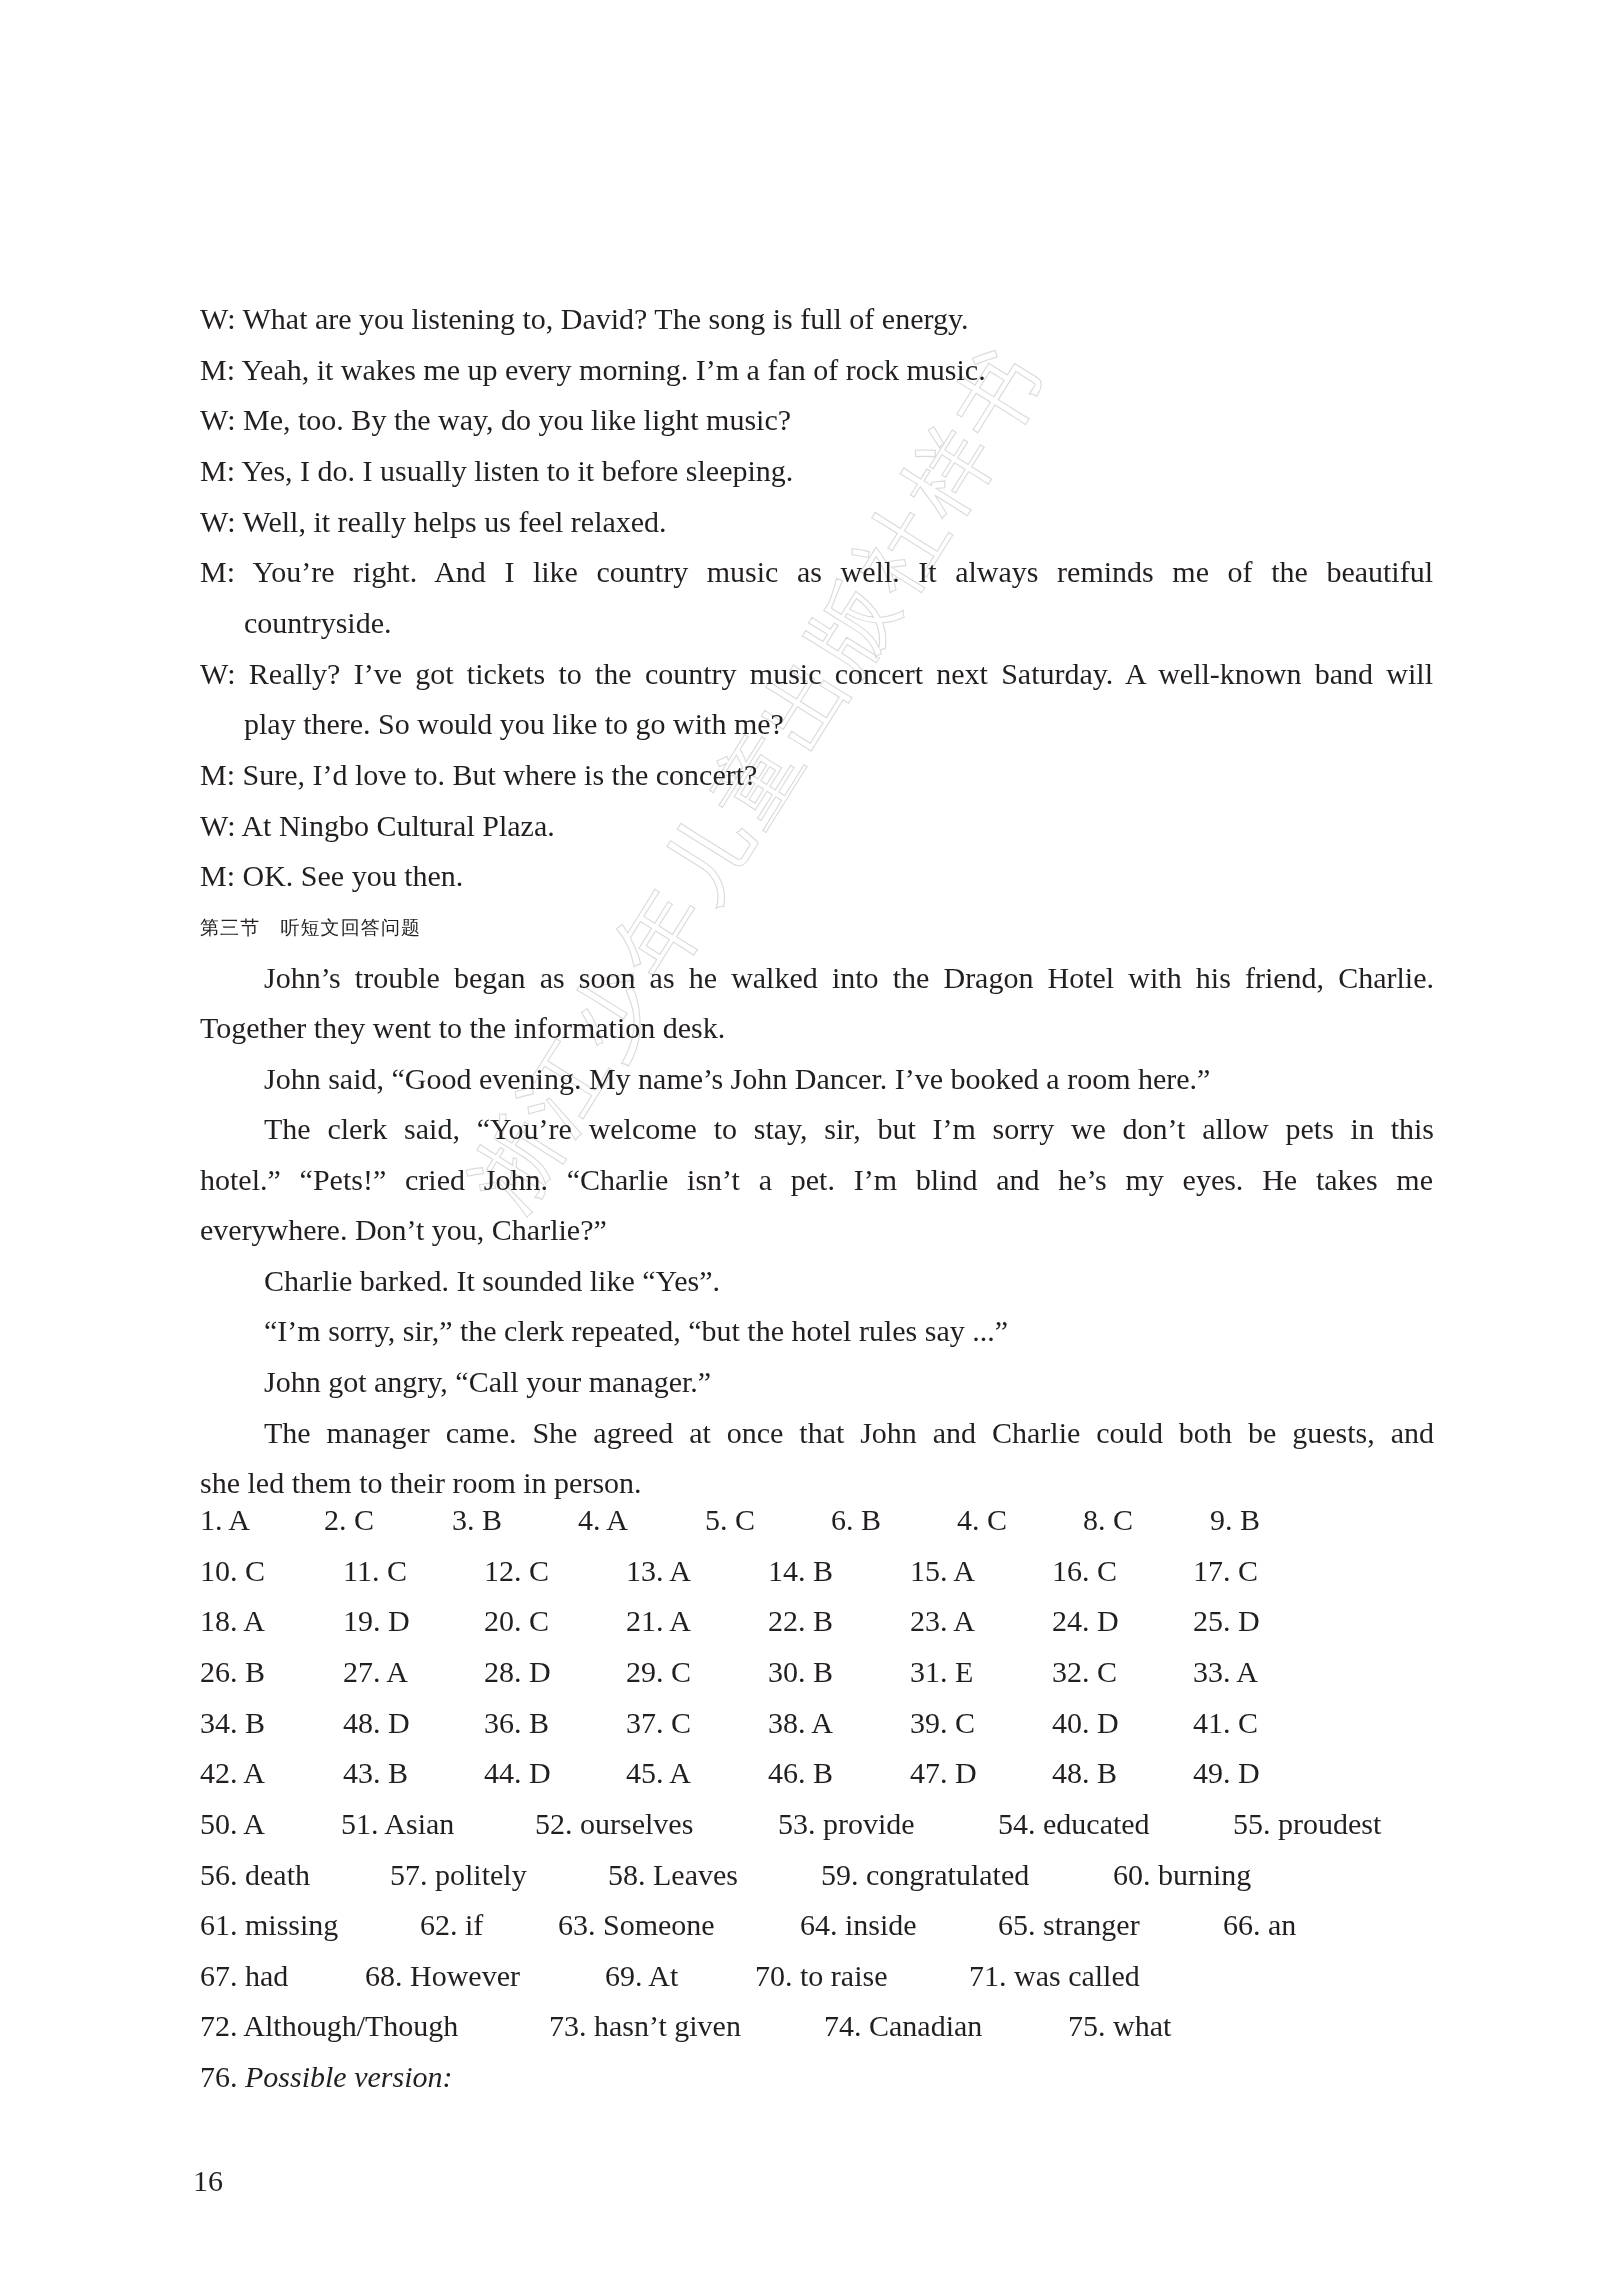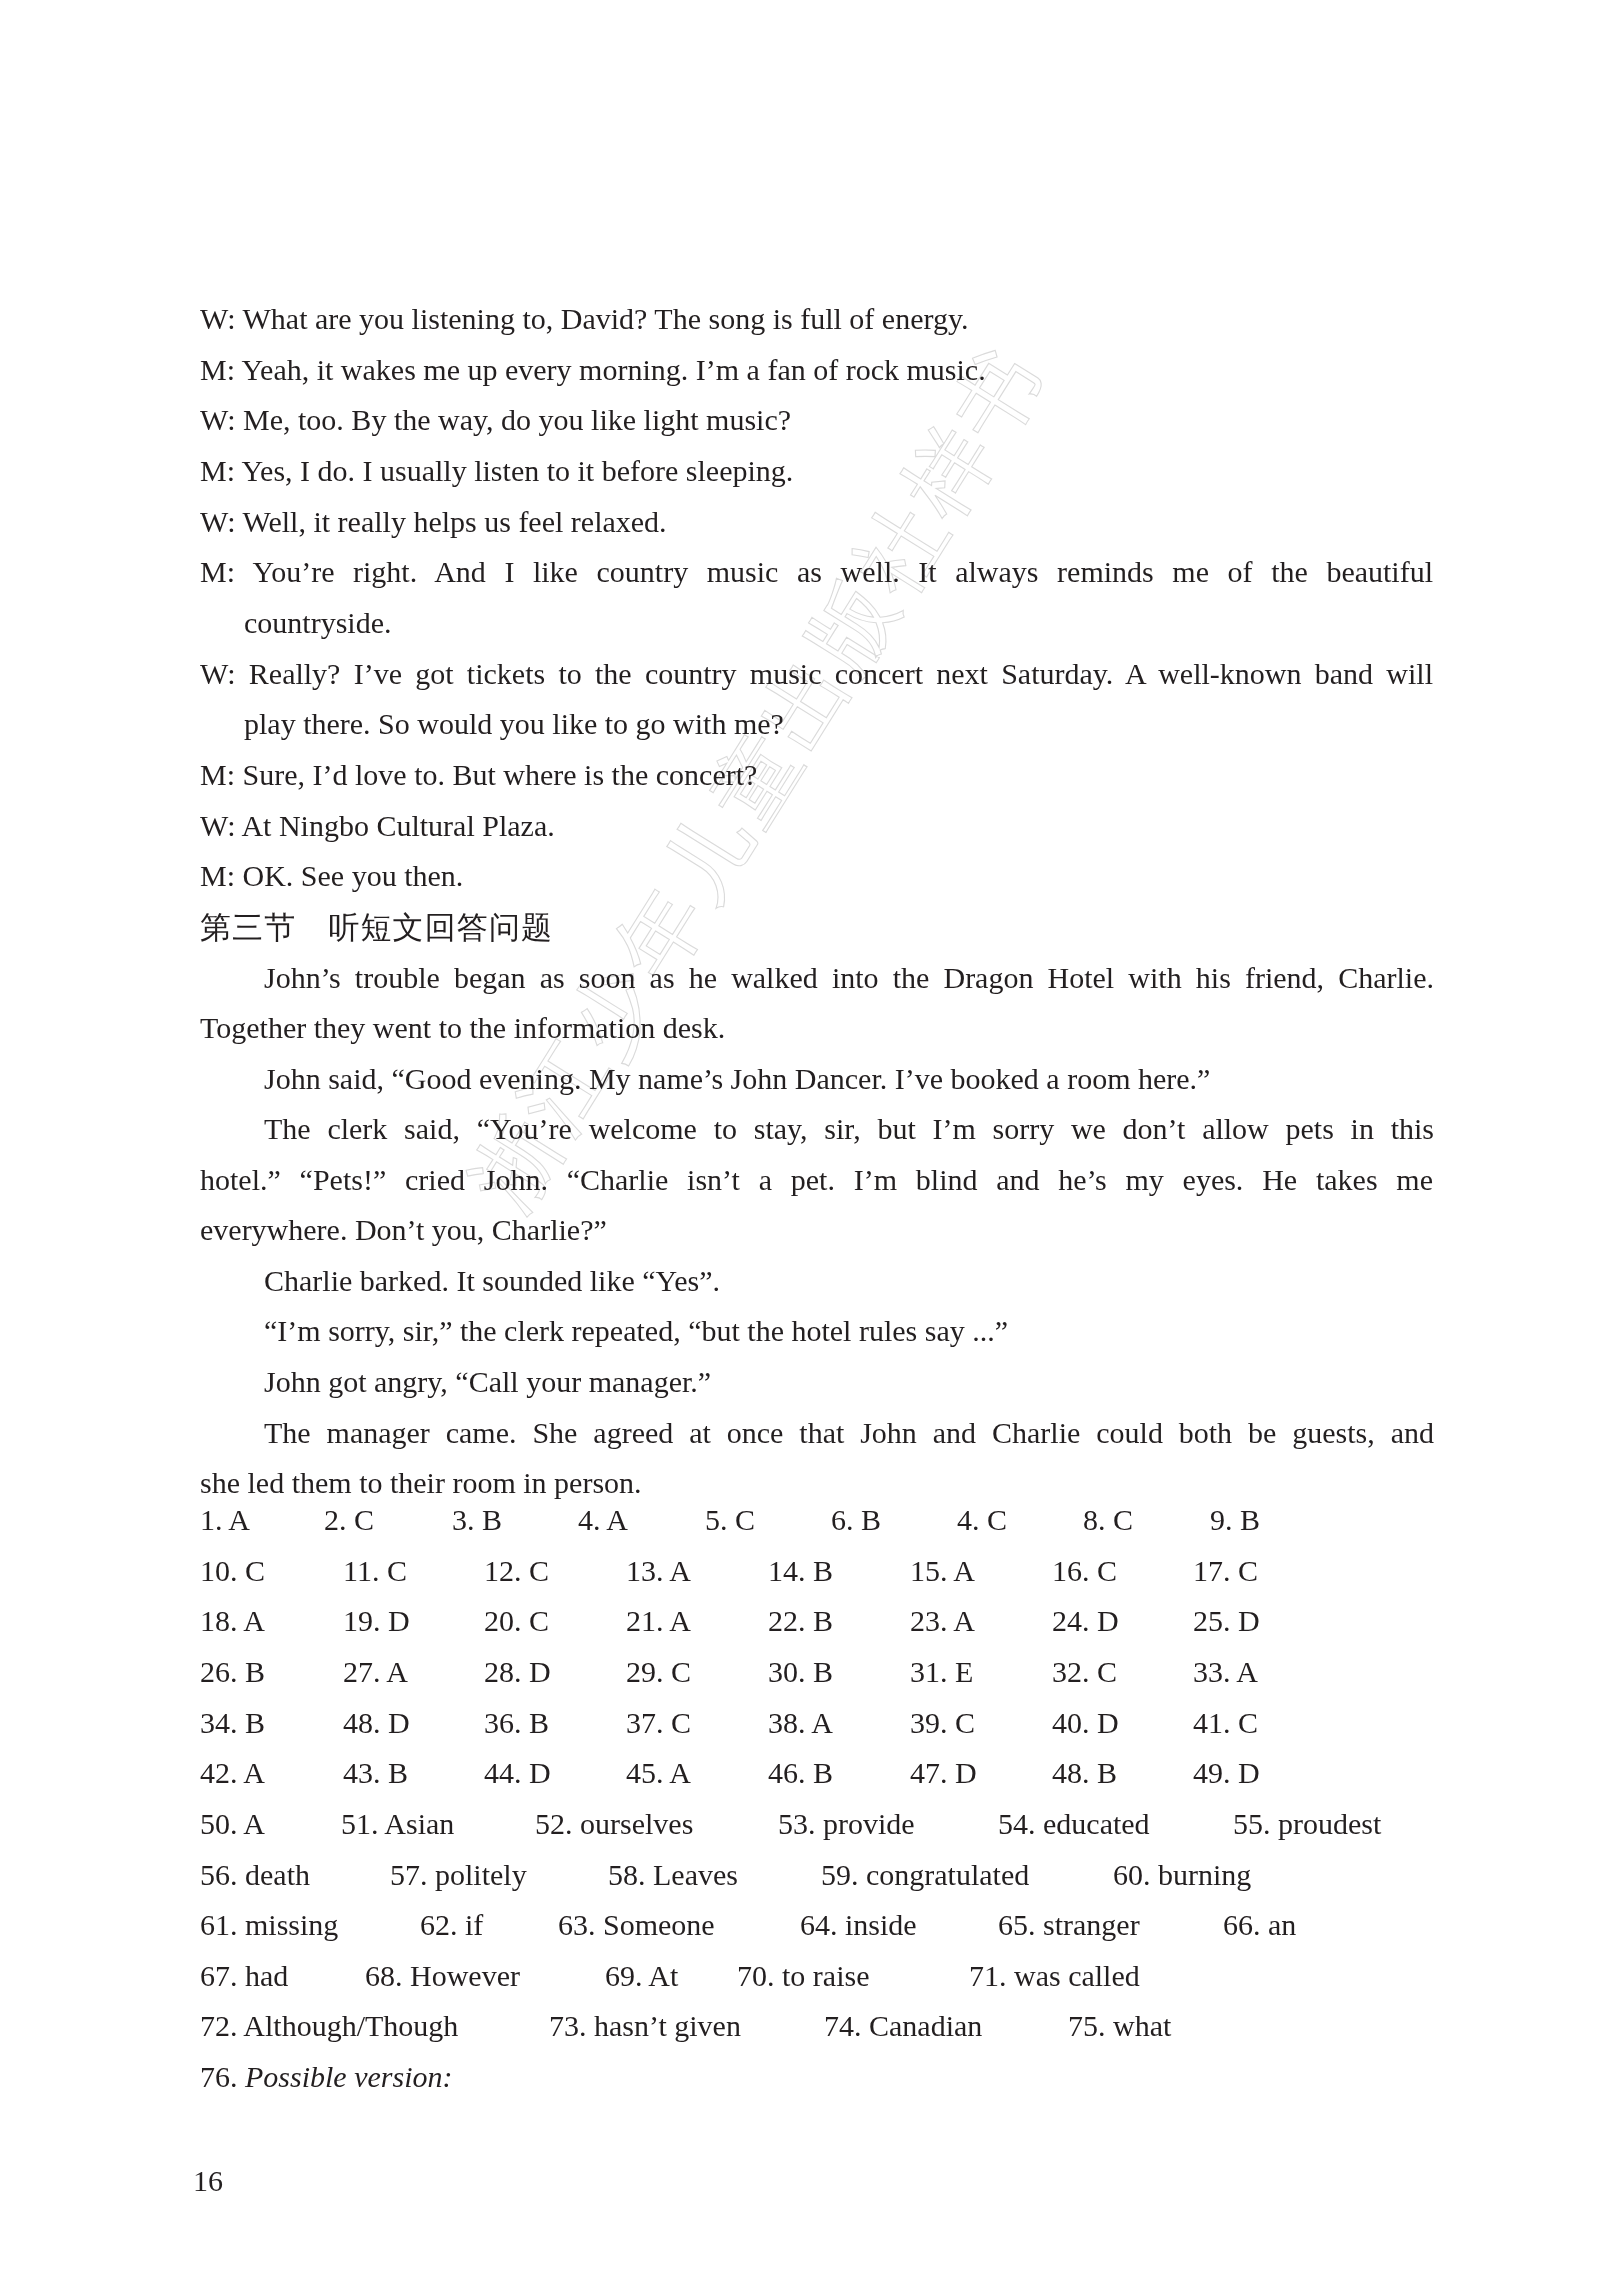--- a/index.html
+++ b/index.html
@@ -3,21 +3,21 @@
 <meta charset="utf-8">
 <style>
   html, body { margin: 0; padding: 0; background: #ffffff; }
   body { width: 1622px; height: 2295px; position: relative; overflow: hidden;
          font-family: "Liberation Serif", "DejaVu Serif", serif; color: #231f20; }
   .line { position: absolute; left: 200px; font-size: 30px; line-height: 34px; white-space: nowrap; margin-top: 14px; }
   .just { width: 1233px; text-align: justify; text-align-last: justify; white-space: normal; }
   .indent { left: 244px; }
   .para { left: 264px; }
   .para.just { width: 1170px; }
-  .cjk { font-family: "DejaVu Sans", sans-serif; font-size: 31px; letter-spacing: 1.1px; text-align: center; }
+  .cjk { font-family: "DejaVu Sans", sans-serif; font-size: 19px; letter-spacing: 1.1px; text-align: center; }
   .ans { position: absolute; font-size: 30px; line-height: 34px; white-space: nowrap; }
   .ital { font-style: italic; }
   .pagenum { position: absolute; left: 193px; top: 2164px; font-size: 30px; line-height: 34px; }
   .watermark { position: absolute; left: 445px; top: 1170px; font-family: "DejaVu Sans", sans-serif;
                font-size: 86px; color: rgba(160,160,160,0.28); transform: rotate(-58deg);
                transform-origin: left top; white-space: nowrap; letter-spacing: 4.6px; font-weight: 300;
                -webkit-text-stroke: 1.1px rgba(150,150,150,0.35); color: transparent; }
 </style>
 </head>
 <body>
@@ -128,21 +128,21 @@
   <div class="ans" style="top:1908px;left:200px">61. missing</div>
   <div class="ans" style="top:1908px;left:420px">62. if</div>
   <div class="ans" style="top:1908px;left:558px">63. Someone</div>
   <div class="ans" style="top:1908px;left:800px">64. inside</div>
   <div class="ans" style="top:1908px;left:998px">65. stranger</div>
   <div class="ans" style="top:1908px;left:1223px">66. an</div>
 
   <div class="ans" style="top:1959px;left:200px">67. had</div>
   <div class="ans" style="top:1959px;left:365px">68. However</div>
   <div class="ans" style="top:1959px;left:605px">69. At</div>
-  <div class="ans" style="top:1959px;left:737px">70. to raise</div>
+  <div class="ans" style="top:1959px;left:755px">70. to raise</div>
   <div class="ans" style="top:1959px;left:969px">71. was called</div>
 
   <div class="ans" style="top:2009px;left:200px">72. Although/Though</div>
   <div class="ans" style="top:2009px;left:549px">73. hasn’t given</div>
   <div class="ans" style="top:2009px;left:824px">74. Canadian</div>
   <div class="ans" style="top:2009px;left:1068px">75. what</div>
 
   <div class="ans" style="top:2060px;left:200px"><span>76.</span> <span class="ital">Possible version:</span></div>
 </div>
 

